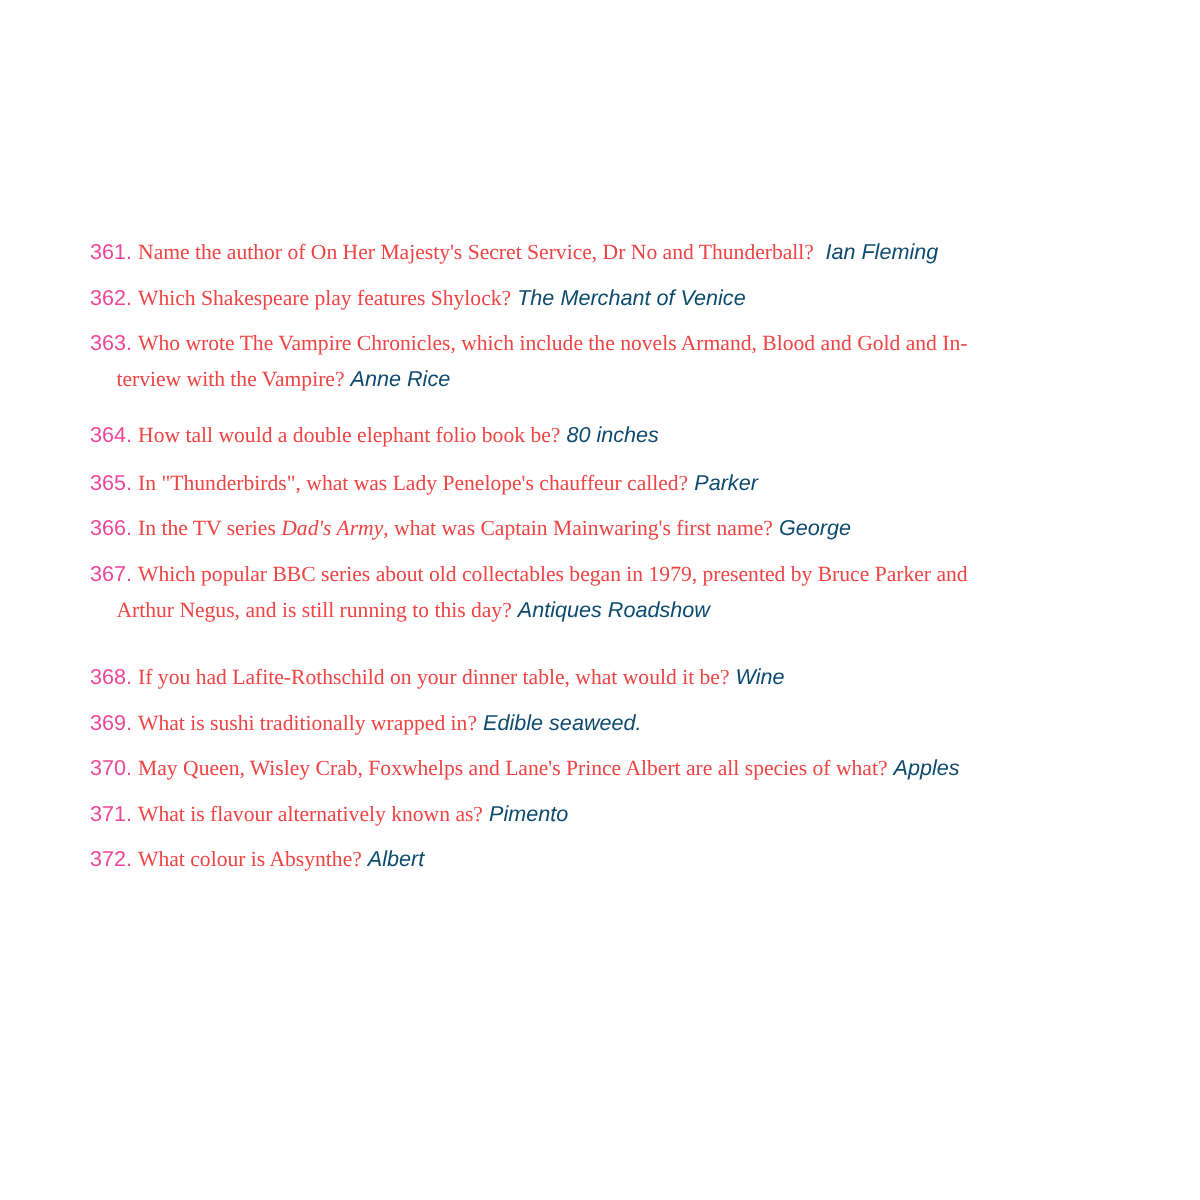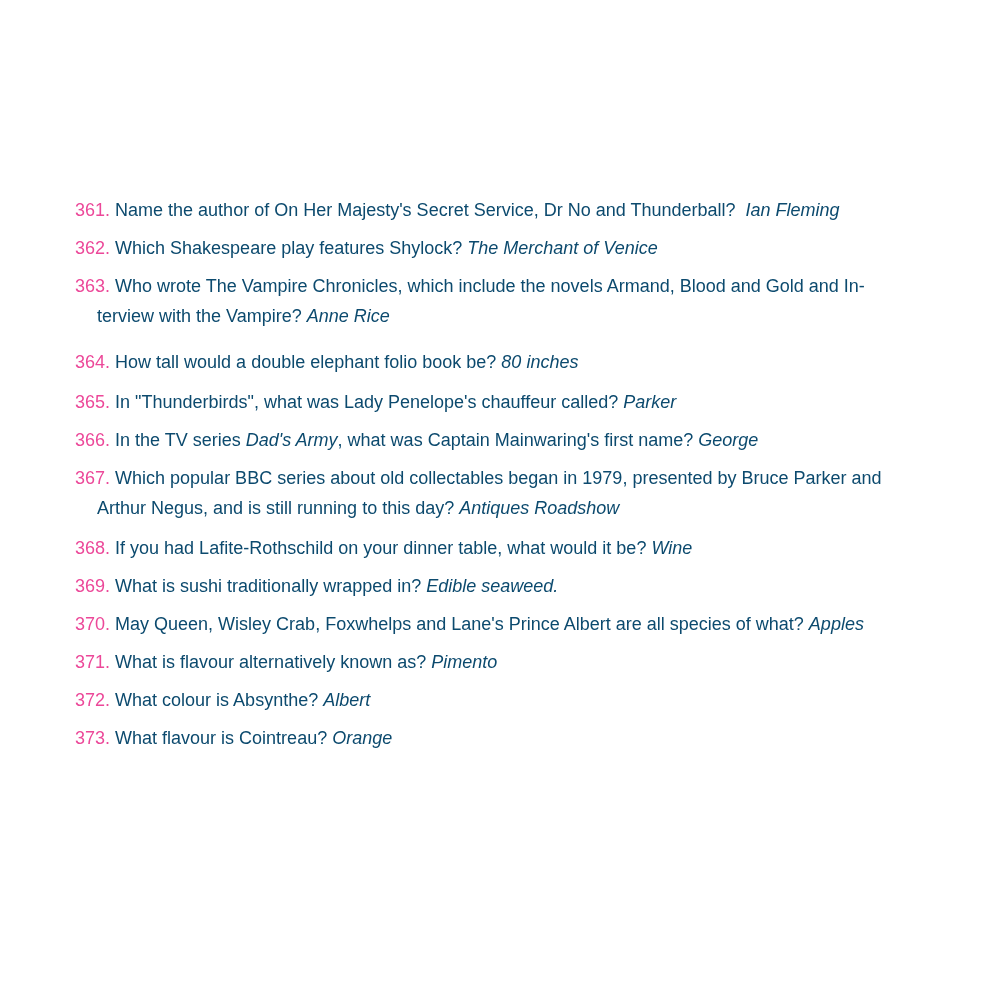--- a/index.html
+++ b/index.html
@@ -29,26 +29,27 @@
     font-size: 18px;
     line-height: 30px;
     color: #595959;
     padding-left: 22px;
     text-indent: -22px;
     margin-bottom: 8px;
   }
   
   .quiz-item:nth-child(3) { margin-bottom: 16px; }
   .quiz-item:nth-child(4) { margin-bottom: 10px; }
-  .quiz-item:nth-child(7) { margin-bottom: 10px; }
+  .quiz-item:nth-child(7) { margin-bottom: 26px; }
   .question-number {
     color: #ec4899;
   }
   .question-text {
-    color: #0c4a6e;
+    color: #ef4444;
+    font-family: Liberation Serif, serif;
   }
   .question-text .italic-seg {
     font-style: italic;
     text-align: center;
   }
   .answer-text {
     color: #0c4a6e;
     font-style: italic;
   }
 </style>
@@ -62,15 +63,14 @@
       <li class="quiz-item"><span class="question-number">363.</span> <span class="question-text"><span>Who wrote The Vampire Chronicles, which include the novels Armand, Blood and Gold and In-</span><br><span>terview with the Vampire?</span></span> <span class="answer-text">Anne Rice</span></li>
       <li class="quiz-item"><span class="question-number">364.</span> <span class="question-text"><span>How tall would a double elephant folio book be?</span></span> <span class="answer-text">80 inches</span></li>
       <li class="quiz-item"><span class="question-number">365.</span> <span class="question-text"><span>In "Thunderbirds", what was Lady Penelope's chauffeur called?</span></span> <span class="answer-text">Parker</span></li>
       <li class="quiz-item"><span class="question-number">366.</span> <span class="question-text"><span>In the TV series </span><span class="italic-seg">Dad's Army</span><span>, what was Captain Mainwaring's first name?</span></span> <span class="answer-text">George</span></li>
       <li class="quiz-item"><span class="question-number">367.</span> <span class="question-text"><span>Which popular BBC series about old collectables began in 1979, presented by Bruce Parker and</span><br><span>Arthur Negus, and is still running to this day?</span></span> <span class="answer-text">Antiques Roadshow</span></li>
       <li class="quiz-item"><span class="question-number">368.</span> <span class="question-text"><span>If you had Lafite-Rothschild on your dinner table, what would it be?</span></span> <span class="answer-text">Wine</span></li>
       <li class="quiz-item"><span class="question-number">369.</span> <span class="question-text"><span>What is sushi traditionally wrapped in?</span></span> <span class="answer-text">Edible seaweed.</span></li>
       <li class="quiz-item"><span class="question-number">370.</span> <span class="question-text"><span>May Queen, Wisley Crab, Foxwhelps and Lane's Prince Albert are all species of what?</span></span> <span class="answer-text">Apples</span></li>
       <li class="quiz-item"><span class="question-number">371.</span> <span class="question-text"><span>What is flavour alternatively known as?</span></span> <span class="answer-text">Pimento</span></li>
       <li class="quiz-item"><span class="question-number">372.</span> <span class="question-text"><span>What colour is Absynthe?</span></span> <span class="answer-text">Albert</span></li>
-      <li class="quiz-item"><span class="question-number">373.</span> <span class="question-text"><span>What flavour is Cointreau?</span></span> <span class="answer-text">Orange</span></li>
     </ol>
 </main>
 
 </body></html>

